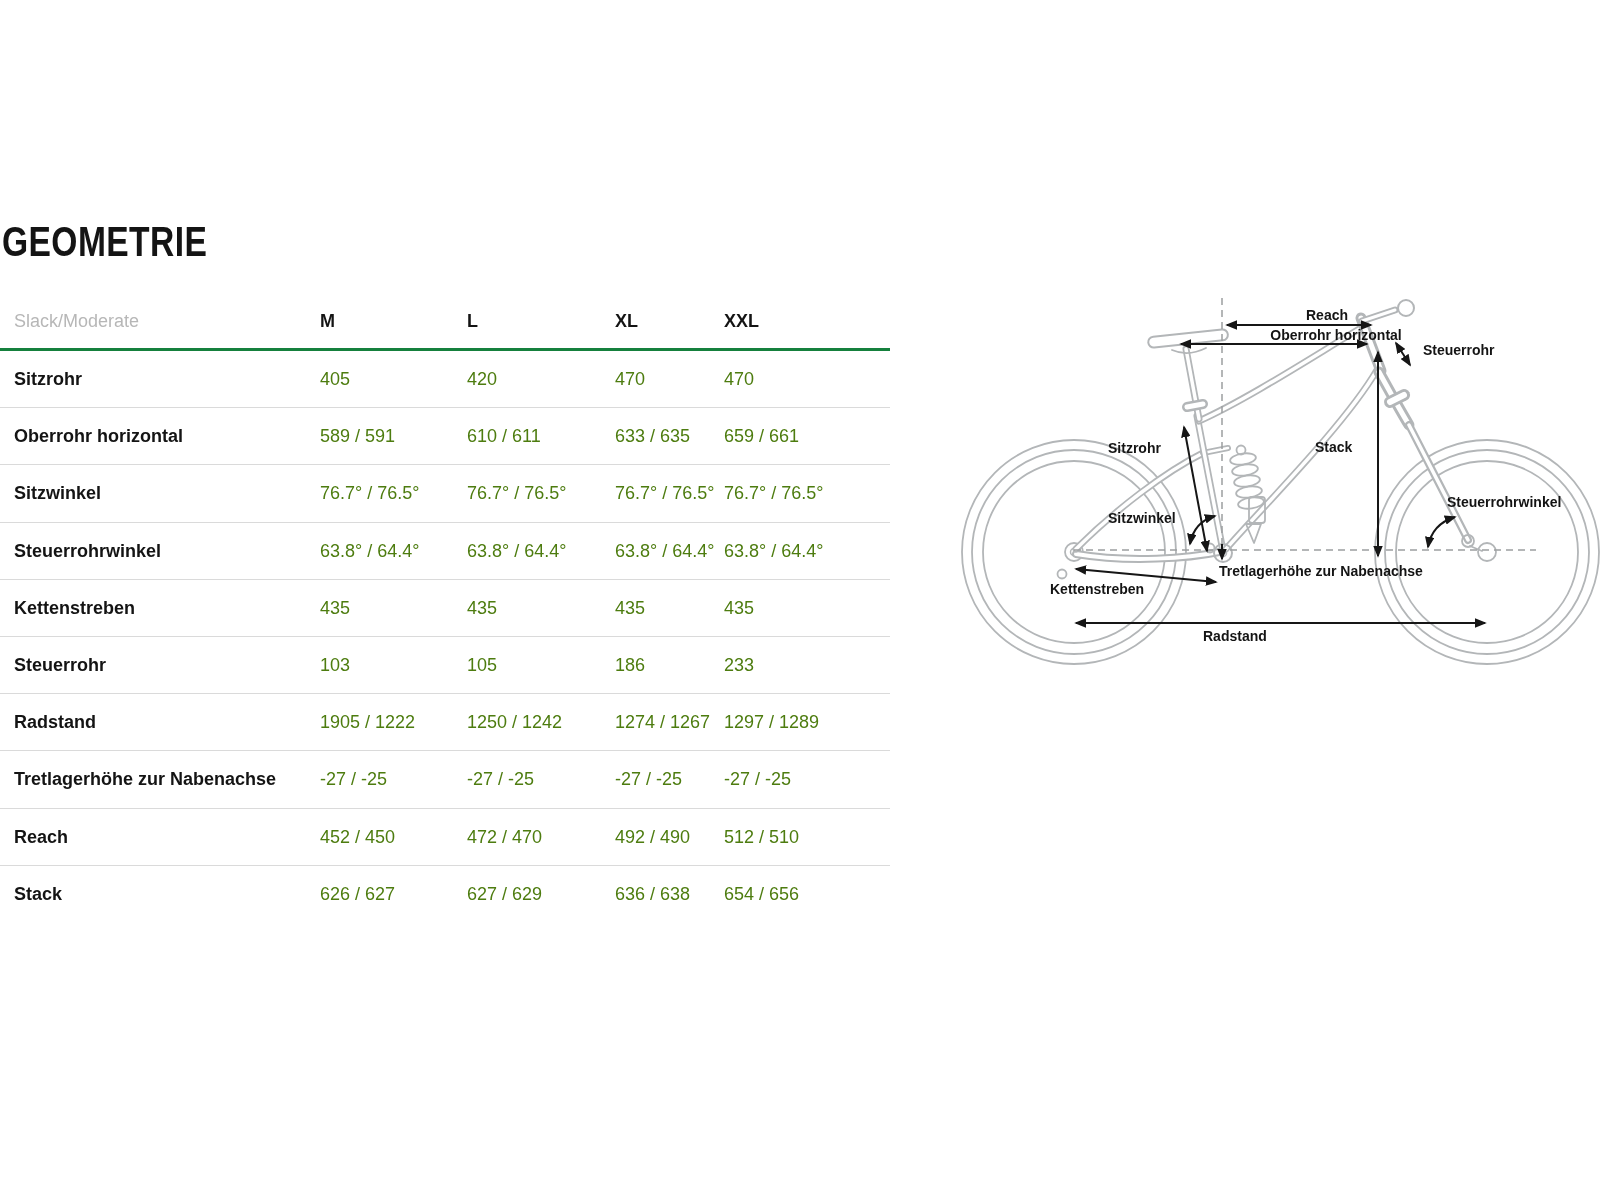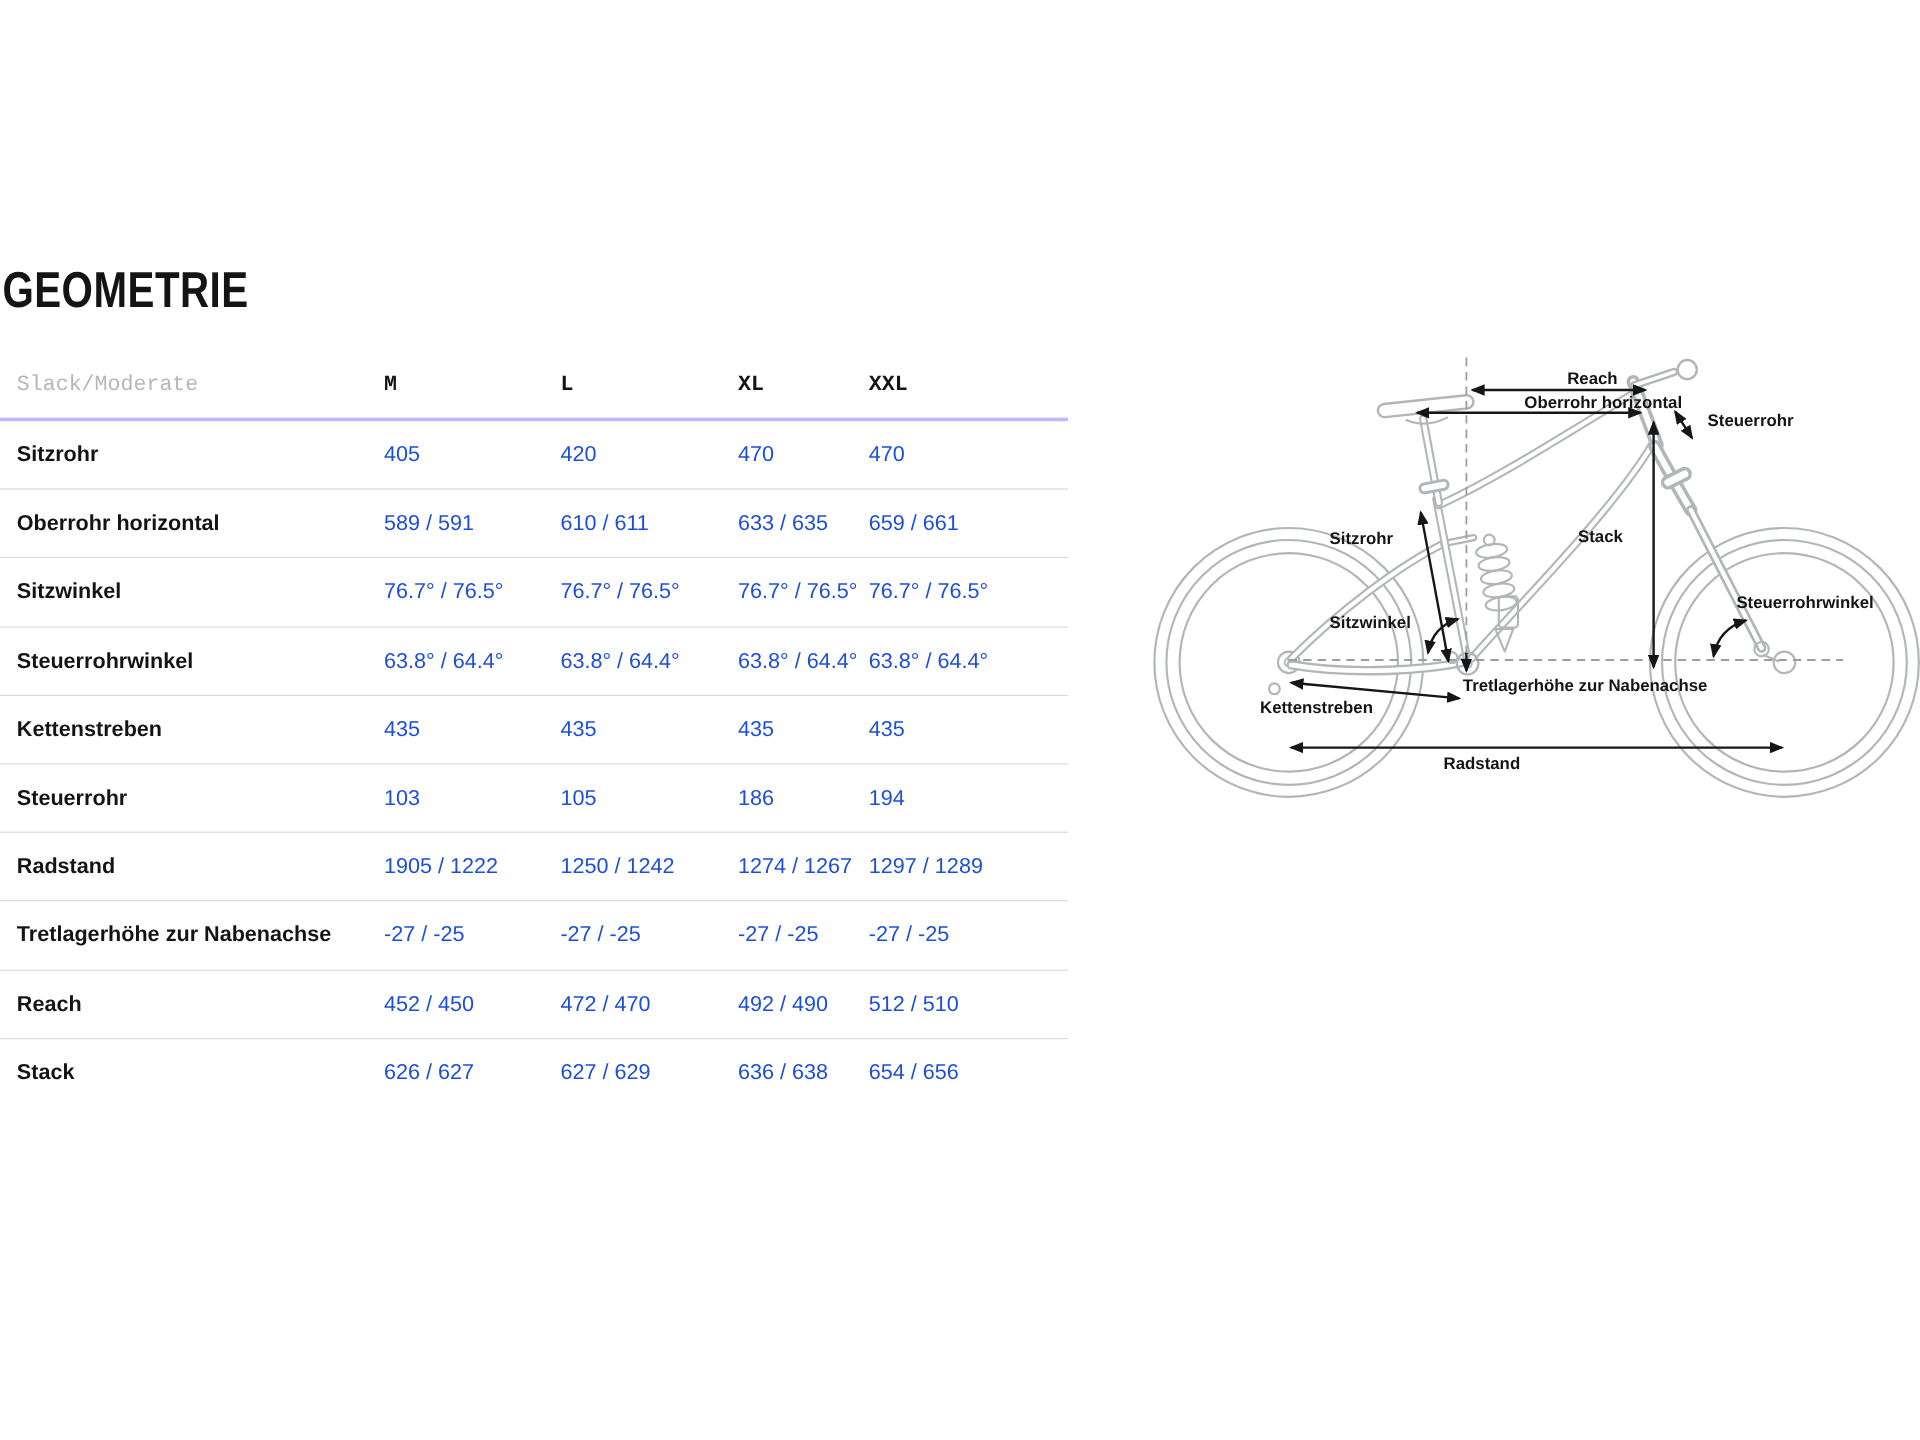--- a/index.html
+++ b/index.html
@@ -2,27 +2,27 @@
 <html><head>
 <meta charset="utf-8">
 <style>
   html,body{margin:0;padding:0;background:#fff;}
   .page{position:relative;width:1600px;height:1200px;background:#ffffff;overflow:hidden;
         font-family:"Liberation Sans",sans-serif;color:#1a1a1a;}
   .title{position:absolute;left:2px;top:221px;margin:0;font-size:42px;line-height:1;
          font-weight:800;letter-spacing:.5px;transform:scaleX(.8);transform-origin:left top;
          white-space:nowrap;color:#141414;}
   .geo-table{position:absolute;left:0;top:293px;width:890px;}
-  .thead{position:relative;height:55px;border-bottom:3px solid #c4b5fd;font-family:Liberation Mono, monospace;}
+  .thead{position:relative;height:55px;border-bottom:3px solid #15803d;}
   .row{position:relative;height:56.2px;border-bottom:1px solid #dadada;}
   .row:last-child{border-bottom:none;}
   .cell{position:absolute;top:50%;transform:translateY(-50%);font-size:18px;white-space:nowrap;}
   .c0{left:14px}.c1{left:320px}.c2{left:467px}.c3{left:615px}.c4{left:724px}
   .rlabel{font-weight:bold;color:#141414;}
-  .rval{font-weight:normal;color:#1d4ed8;}
+  .rval{font-weight:normal;color:#4d7c0f;}
   .hmuted{color:#b7b7b7;font-weight:normal;}
   .hsize{font-weight:bold;color:#141414;}
   .diagram{position:absolute;left:930px;top:280px;width:670px;height:420px;}
   svg text{font-family:"Liberation Sans",sans-serif;font-size:14px;font-weight:bold;fill:#141414;}
   .t{stroke:#b3b6b8;fill:none;stroke-linecap:round;stroke-linejoin:round;}
   .wt{stroke:#ffffff;fill:none;stroke-linecap:round;stroke-linejoin:round;}
   .dim{stroke:#161616;stroke-width:2;fill:none;}
   .dash{stroke:#9c9ea0;stroke-width:1.5;fill:none;stroke-dasharray:7 5;}
 </style>
 </head>
@@ -74,21 +74,21 @@
       <span class="cell c1 rval">435</span>
       <span class="cell c2 rval">435</span>
       <span class="cell c3 rval">435</span>
       <span class="cell c4 rval">435</span>
     </div>
     <div class="row">
       <span class="cell c0 rlabel">Steuerrohr</span>
       <span class="cell c1 rval">103</span>
       <span class="cell c2 rval">105</span>
       <span class="cell c3 rval">186</span>
-      <span class="cell c4 rval">194</span>
+      <span class="cell c4 rval">233</span>
     </div>
     <div class="row">
       <span class="cell c0 rlabel">Radstand</span>
       <span class="cell c1 rval">1905 / 1222</span>
       <span class="cell c2 rval">1250 / 1242</span>
       <span class="cell c3 rval">1274 / 1267</span>
       <span class="cell c4 rval">1297 / 1289</span>
     </div>
     <div class="row">
       <span class="cell c0 rlabel">Tretlagerhöhe zur Nabenachse</span>

